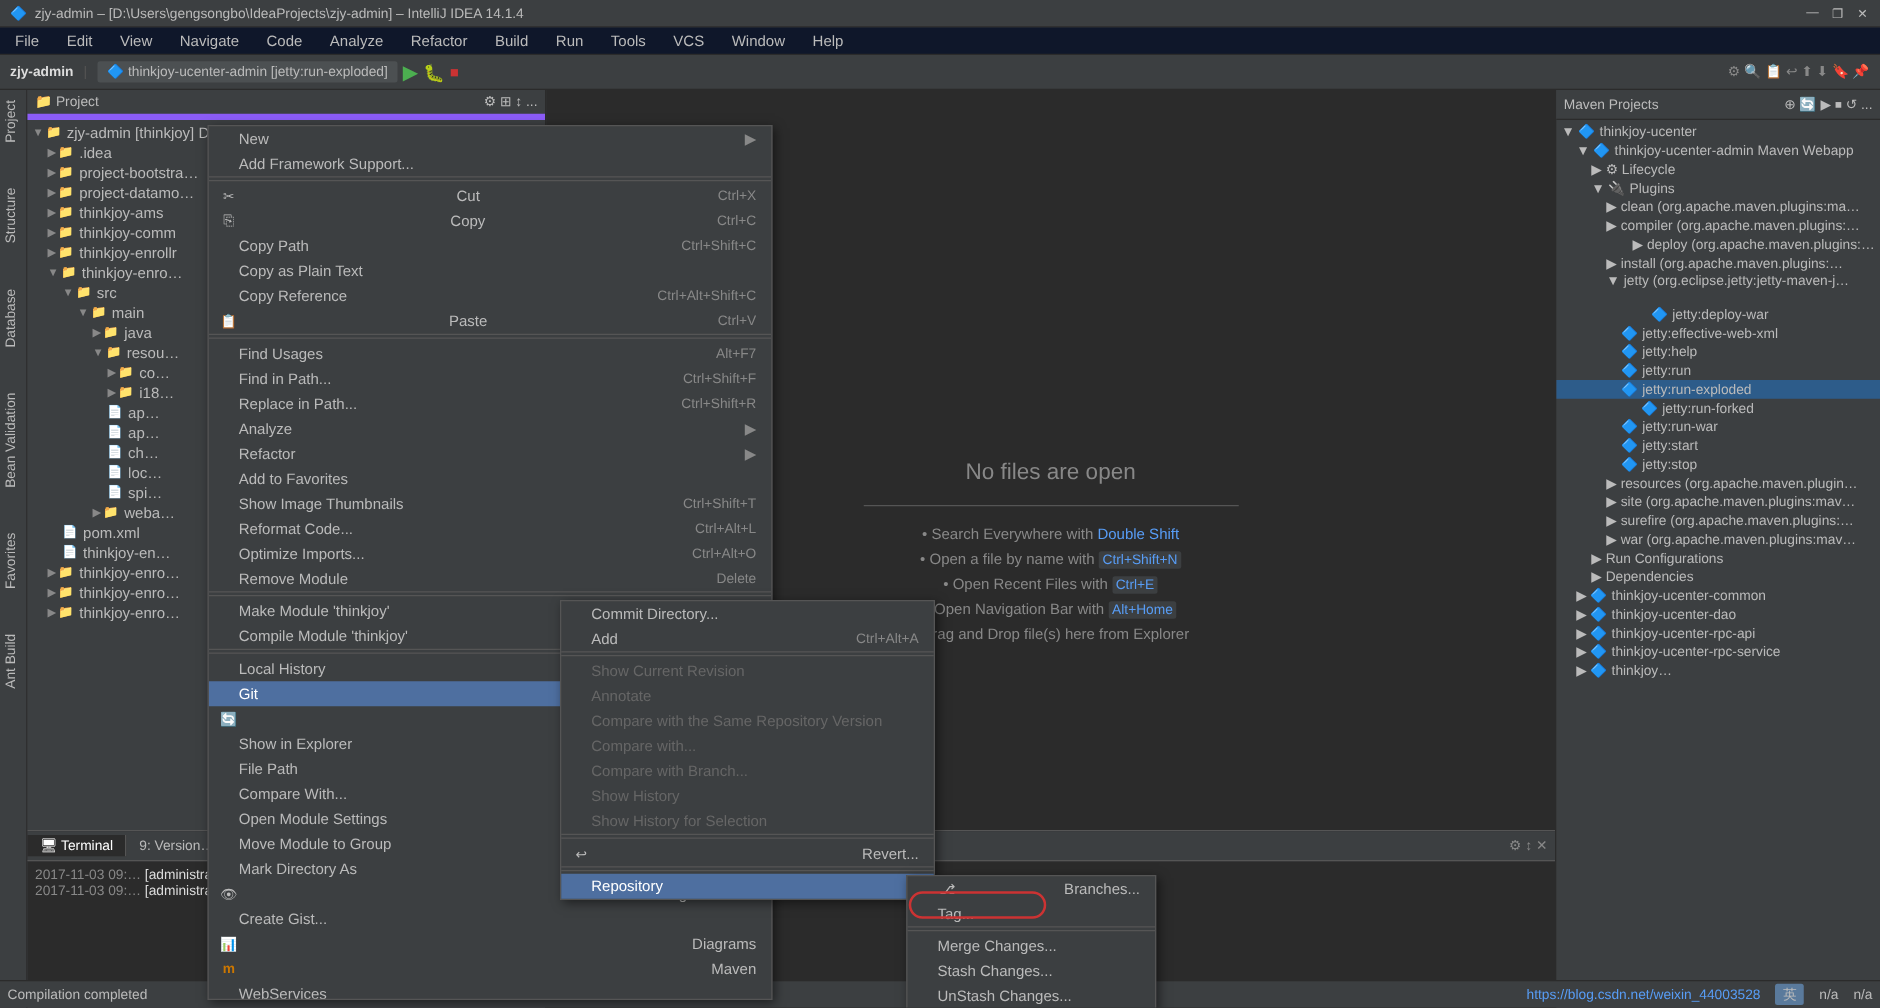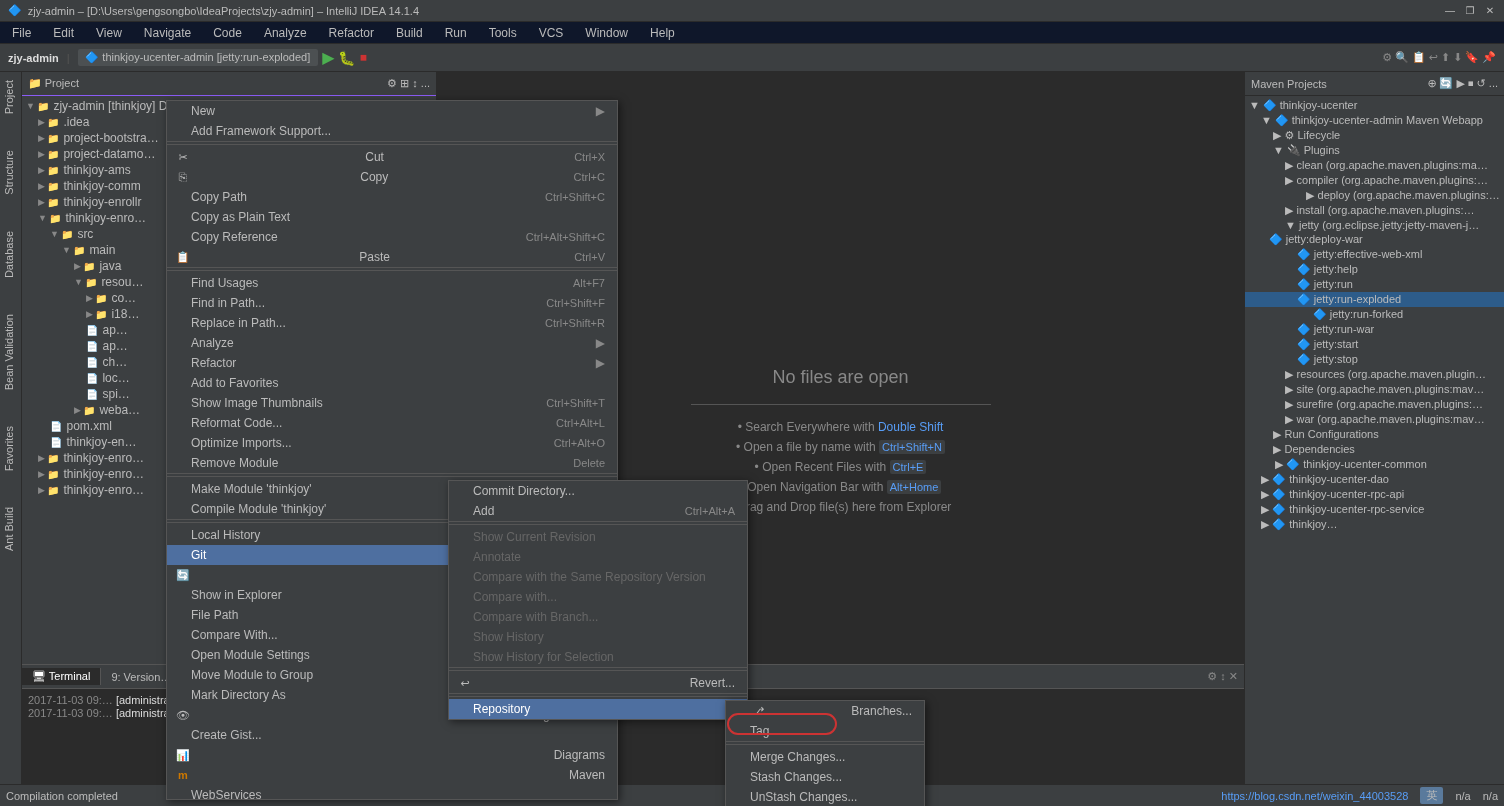--- a/index.html
+++ b/index.html
@@ -89,21 +89,21 @@
       width: 415px;
       background: #3c3f41;
       border-right: 1px solid #2b2b2b;
       display: flex;
       flex-direction: column;
       position: relative;
     }
     .panel-header {
       height: 24px;
       background: #3c3f41;
-      border-bottom: 1px solid #8b5cf6;
+      border-bottom: 5px solid #8b5cf6;
       display: flex;
       align-items: center;
       padding: 0 6px;
       font-size: 11px;
       color: #bbbbbb;
     }
     .panel-content {
       flex: 1;
       overflow: hidden;
       font-size: 12px;
@@ -557,21 +557,21 @@
       </div>
       <div class="maven-item" style="padding-left:61px;">
         <span>▶ deploy (org.apache.maven.plugins:…</span>
       </div>
       <div class="maven-item" style="padding-left:40px;">
         <span>▶ install (org.apache.maven.plugins:…</span>
       </div>
       <div class="maven-item" style="padding-left:40px;">
         <span>▼ jetty (org.eclipse.jetty:jetty-maven-j…</span>
       </div>
-      <div class="maven-item" style="padding-left:24px;">
+      <div class="maven-item" style="padding-left:76px;margin-top:12px;">
         <span>🔷 jetty:deploy-war</span>
       </div>
       <div class="maven-item" style="padding-left:52px;">
         <span>🔷 jetty:effective-web-xml</span>
       </div>
       <div class="maven-item" style="padding-left:52px;">
         <span>🔷 jetty:help</span>
       </div>
       <div class="maven-item" style="padding-left:52px;">
         <span>🔷 jetty:run</span>
@@ -602,21 +602,21 @@
       </div>
       <div class="maven-item" style="padding-left:40px;">
         <span>▶ war (org.apache.maven.plugins:mav…</span>
       </div>
       <div class="maven-item" style="padding-left:28px;">
         <span>▶ Run Configurations</span>
       </div>
       <div class="maven-item" style="padding-left:28px;">
         <span>▶ Dependencies</span>
       </div>
-      <div class="maven-item" style="padding-left:16px;margin-left:14px;">
+      <div class="maven-item" style="padding-left:16px;">
         <span>▶ 🔷 thinkjoy-ucenter-common</span>
       </div>
       <div class="maven-item" style="padding-left:16px;">
         <span>▶ 🔷 thinkjoy-ucenter-dao</span>
       </div>
       <div class="maven-item" style="padding-left:16px;">
         <span>▶ 🔷 thinkjoy-ucenter-rpc-api</span>
       </div>
       <div class="maven-item" style="padding-left:16px;">
         <span>▶ 🔷 thinkjoy-ucenter-rpc-service</span>

